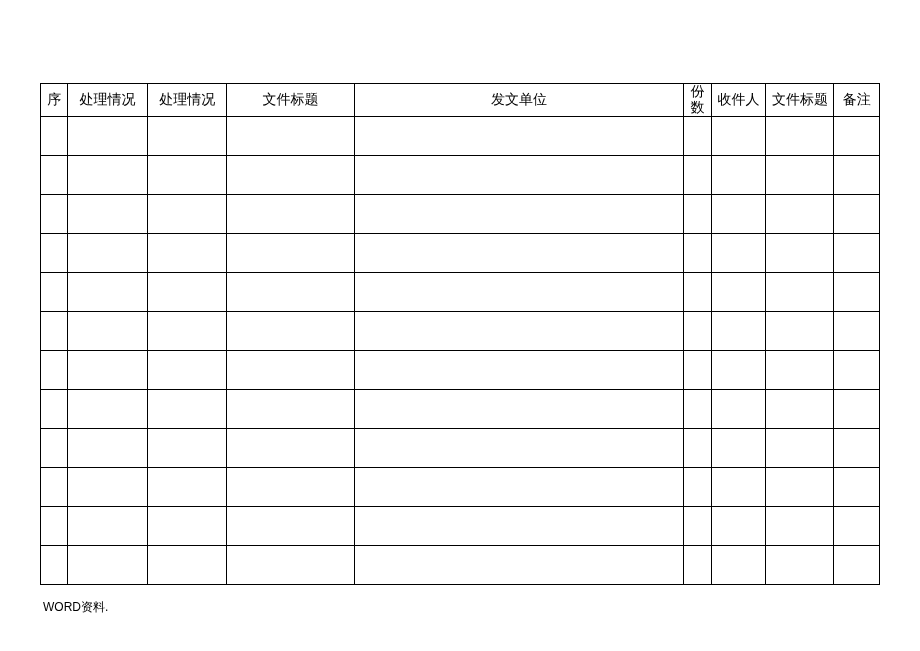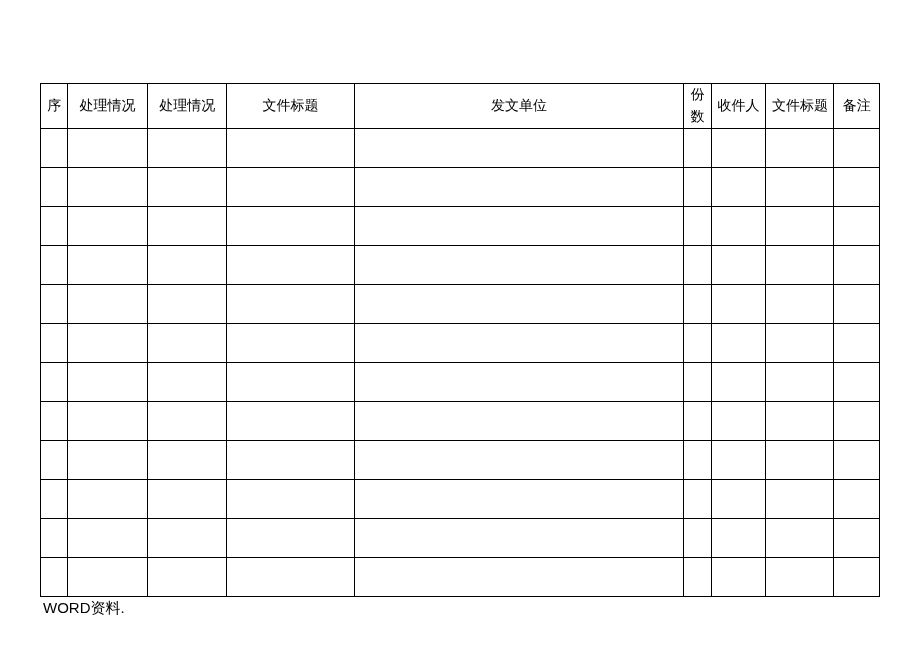--- a/index.html
+++ b/index.html
@@ -44,28 +44,28 @@
     .col-unit { width: 112px; }
     .col-title { width: 290px; }
     .col-copies { width: 24px; }
     .col-recipient { width: 48px; }
     .col-status { width: 60px; }
     .col-remark { width: 40px; }
     .footer-text {
       position: absolute;
       left: 43px;
       top: 599px;
-      font-size: 15px;
+      font-size: 12px;
       color: #000;
       font-family: Arial, "SimSun", sans-serif;
     }
     .vertical-label {
       display: inline-block;
       width: 1em;
-      line-height: 22px;
+      line-height: 16px;
       word-break: break-all;
       text-align: center;
     }
   </style>
 </head>
 <body>
 
 <div class="page-container">
   <table>
     <colgroup>

